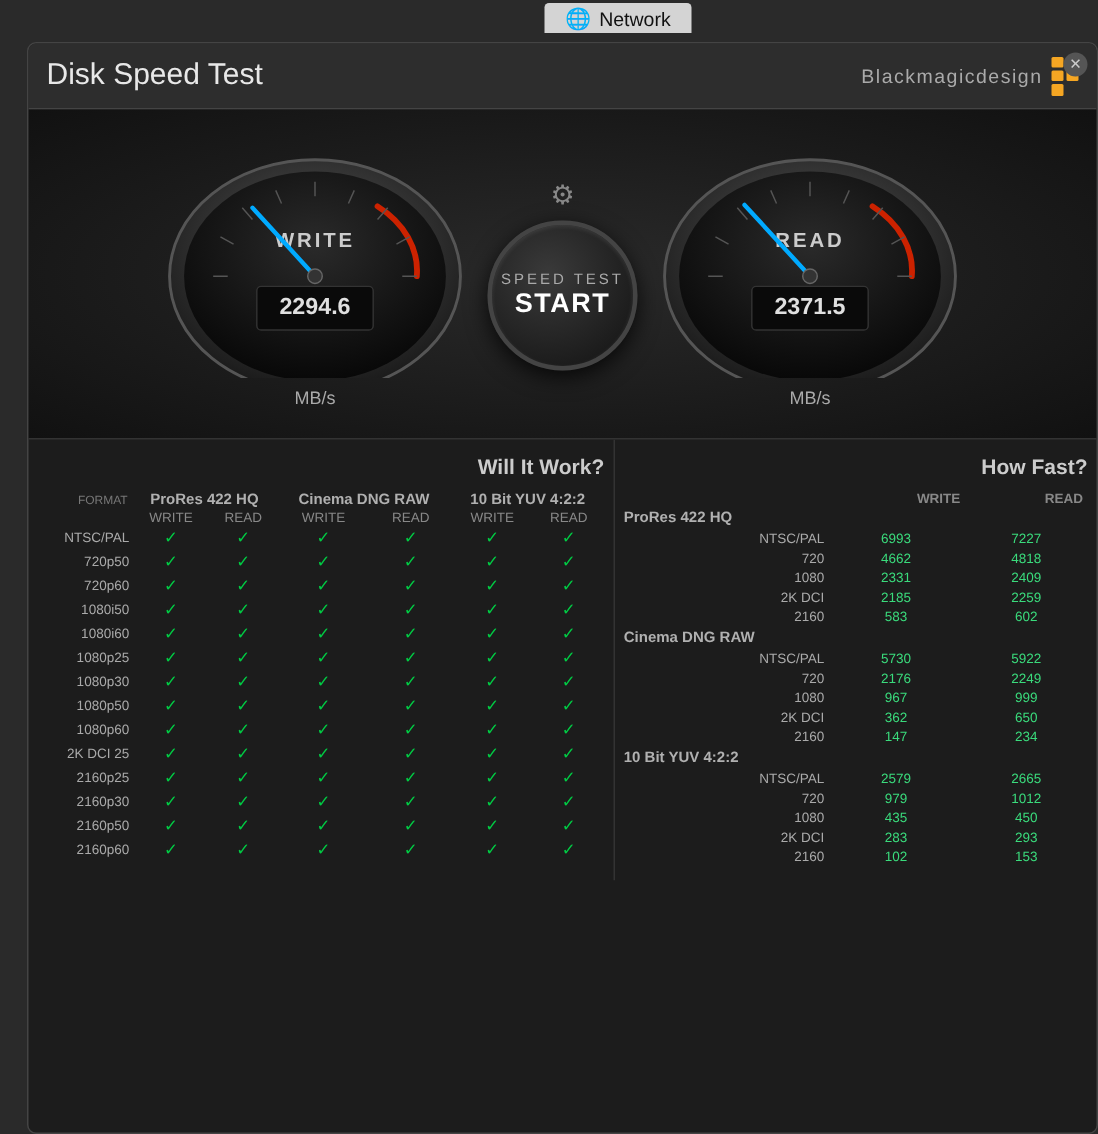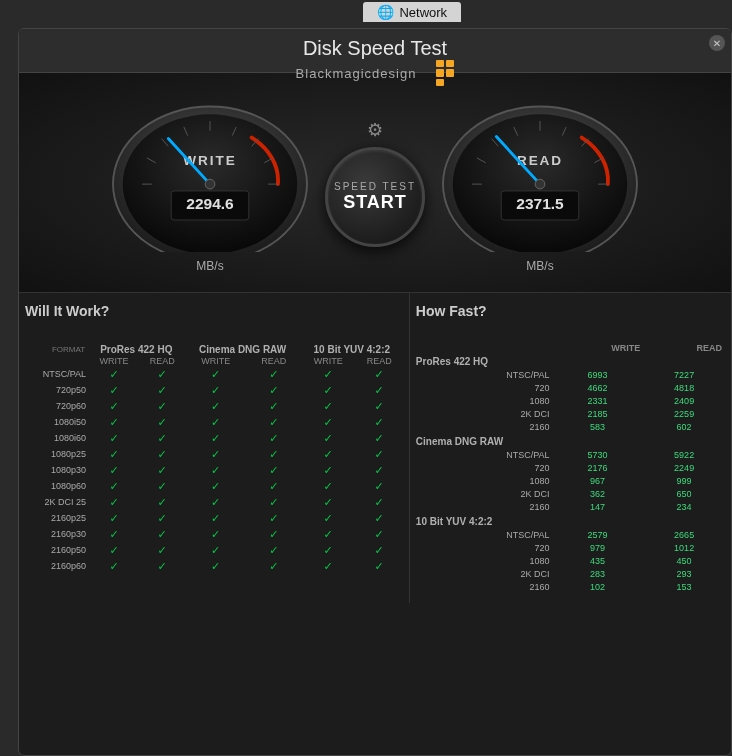--- a/index.html
+++ b/index.html
@@ -22,41 +22,40 @@
       background: #1c1c1c;
       border: 1px solid #444;
       border-radius: 6px;
       overflow: hidden;
     }
 
     
     .title-bar {
       display: flex;
       align-items: center;
-      justify-content: flex-start;
+      justify-content: space-between;
       background: #2d2d2d;
       padding: 8px 12px;
       border-bottom: 1px solid #444;
       height: 44px;
-      flex-direction: column;
     }
     .title-bar-left {
       display: flex;
       align-items: center;
       gap: 10px;
     }
     .title-text {
       color: #e8e8e8;
       font-size: 20px;
       font-weight: normal;
     }
     .title-bar-right {
       display: flex;
       align-items: center;
-      gap: 20px;
+      gap: 6px;
     }
     .bmd-logo {
       color: #aaa;
       font-size: 13px;
       letter-spacing: 1px;
     }
     .bmd-squares {
       display: grid;
       grid-template-columns: 1fr 1fr;
       grid-template-rows: 1fr 1fr 1fr;
@@ -179,22 +178,22 @@
     
     .how-fast {
       flex: 0.9;
       padding: 10px 6px;
     }
 
     .section-title {
       color: #ccc;
       font-size: 14px;
       font-weight: bold;
-      text-align: left;
-      margin-bottom: 24px;
+      text-align: right;
+      margin-bottom: 8px;
     }
 
     table {
       width: 100%;
       border-collapse: collapse;
       font-size: 10px;
     }
 
     .col-header-group {
       color: #b0b0b0;
@@ -466,20 +465,29 @@
             <tr class="data-row">
     <td class="row-label">1080p30</td>
     <td class="check-cell">✓</td>
     <td class="check-cell">✓</td>
     <td class="check-cell">✓</td>
     <td class="check-cell">✓</td>
     <td class="check-cell">✓</td>
     <td class="check-cell">✓</td>
   </tr>
             <tr class="data-row">
+    <td class="row-label">1080p50</td>
+    <td class="check-cell">✓</td>
+    <td class="check-cell">✓</td>
+    <td class="check-cell">✓</td>
+    <td class="check-cell">✓</td>
+    <td class="check-cell">✓</td>
+    <td class="check-cell">✓</td>
+  </tr>
+            <tr class="data-row">
     <td class="row-label">1080p60</td>
     <td class="check-cell">✓</td>
     <td class="check-cell">✓</td>
     <td class="check-cell">✓</td>
     <td class="check-cell">✓</td>
     <td class="check-cell">✓</td>
     <td class="check-cell">✓</td>
   </tr>
             <tr class="data-row">
     <td class="row-label">2K DCI 25</td>

